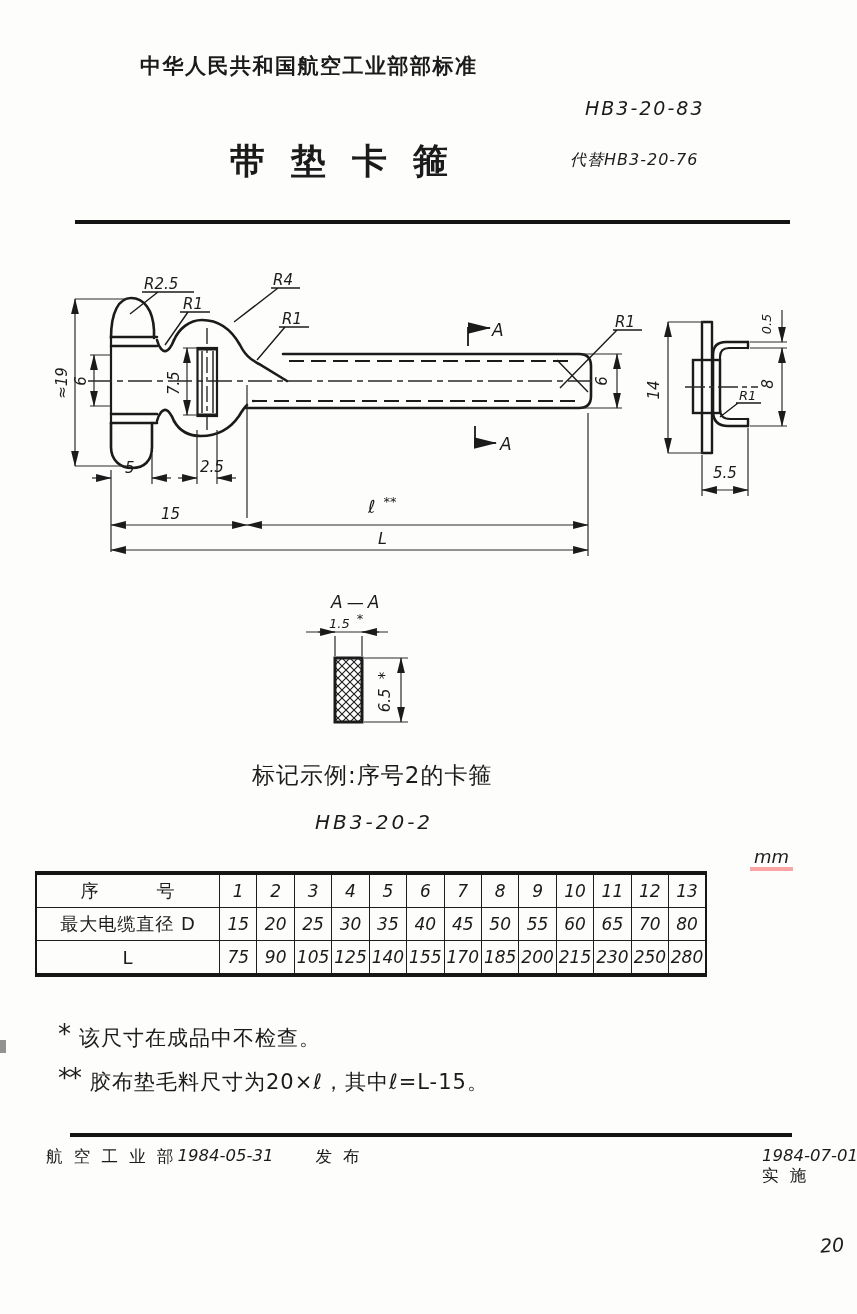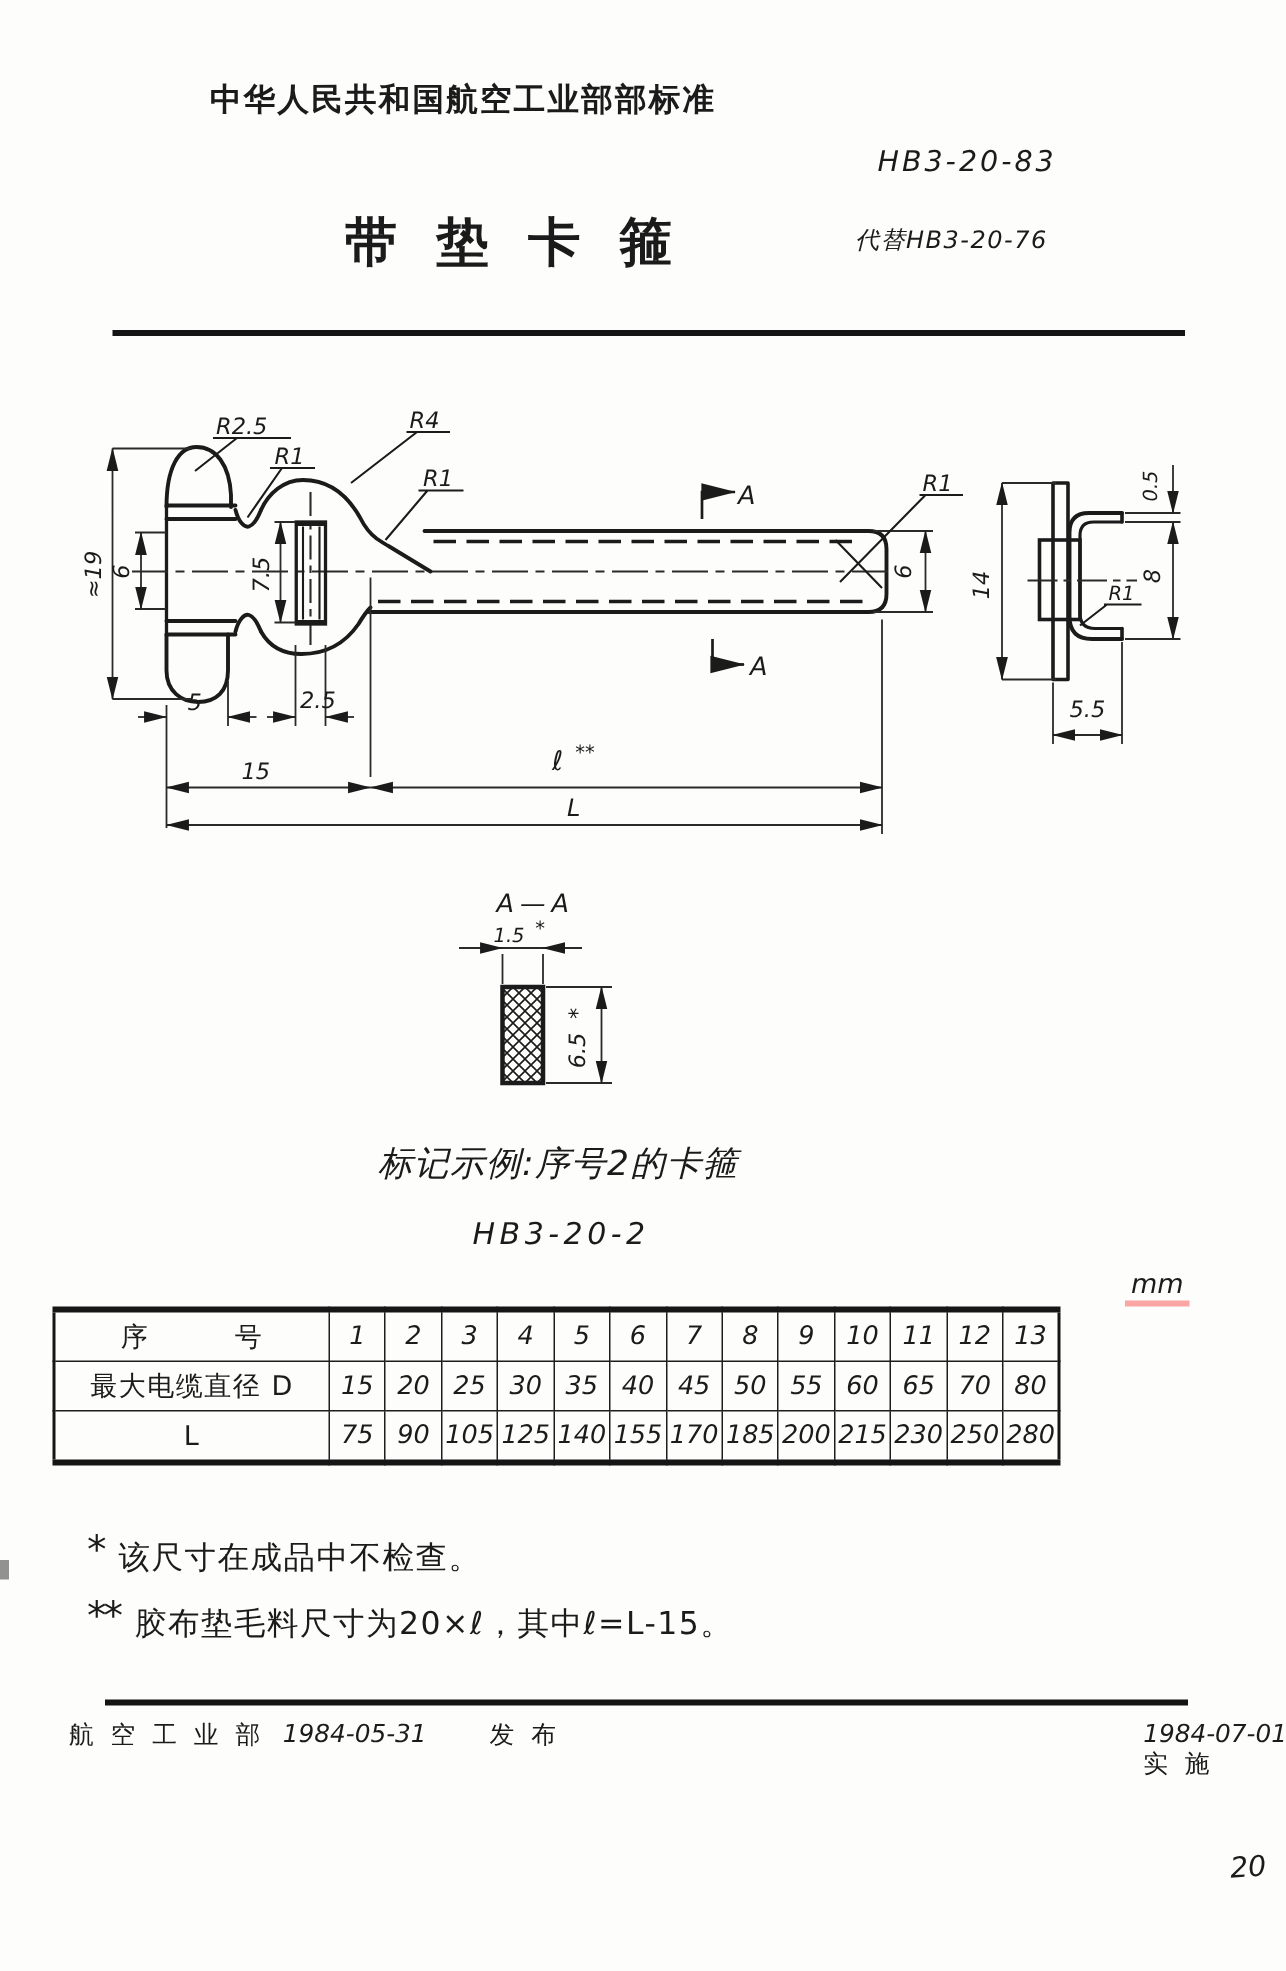--- a/index.html
+++ b/index.html
@@ -5,36 +5,36 @@
   html,body{margin:0;padding:0;}
   body{width:857px;height:1314px;position:relative;background:#fdfdfc;overflow:hidden;
        font-family:"DejaVu Sans",sans-serif;color:#1b1b1b;}
   .abs{position:absolute;}
   .hand{font-style:italic;}
   .org{left:140px;top:52px;font-size:21px;font-weight:700;letter-spacing:1.5px;}
   .stdno{left:585px;top:97px;font-size:19px;letter-spacing:2px;}
   .title{left:230px;top:138px;font-size:35px;font-weight:700;letter-spacing:26px;}
   .replaces{left:570px;top:150px;font-size:16px;letter-spacing:1px;}
   .toprule{left:75px;top:220px;width:715px;height:4px;background:#141414;}
-  .marking{left:252px;top:760px;font-size:23px;letter-spacing:1px;font-style:italic;}
+  .marking{left:252px;top:760px;font-size:23px;letter-spacing:1px;}
   .markcode{left:315px;top:810px;font-size:20px;letter-spacing:3px;}
   .unit{left:750px;top:846px;font-size:18px;border-bottom:4px solid #fca5a5;padding:0 4px 0 4px;}
   .tblwrap{left:35px;top:871px;}
   table{border-collapse:collapse;table-layout:fixed;width:672px;
         border:2.6px solid #161616;border-top-width:4px;border-bottom-width:4px;}
   td{border:1.7px solid #1d1d1d;height:32px;text-align:center;vertical-align:middle;
      font-style:italic;font-size:17px;padding:0;}
   td.rowlabel{width:182px;font-style:normal;font-size:18px;white-space:pre;letter-spacing:1px;}
   .note{left:58px;top:0;font-size:21px;letter-spacing:1px;display:flex;align-items:flex-start;gap:10px;}
   .note .mark{font-size:26px;line-height:20px;letter-spacing:-2px;}
   .n1{top:1024px;}
   .n2{top:1068px;}
   .footrule{left:70px;top:1133px;width:722px;height:4px;background:#141414;}
   .footer{left:46px;top:1146px;width:766px;font-size:16.5px;display:flex;align-items:flex-start;}
-  .footer .gap1{margin-left:12px;}
+  .footer .gap1{margin-left:1px;}
   .footer .gap2{margin-left:42px;}
   .footer .right{margin-left:auto;display:flex;align-items:baseline;flex-direction:column;}
   .footer .gap3{margin-left:46px;}
   .cjk{letter-spacing:3px;}
   .pagenum{left:820px;top:1234px;font-size:19px;transform:rotate(-4deg);}
   .artifact{left:0;top:1040px;width:6px;height:13px;background:#3a3a3a;opacity:.55;}
   svg text{font-family:"DejaVu Sans",sans-serif;fill:#1b1b1b;}
   .dimtxt{font-style:italic;font-size:15px;}
   .dimtxt-s{font-style:italic;font-size:13px;}
   .lbl{font-style:italic;font-size:15px;}

